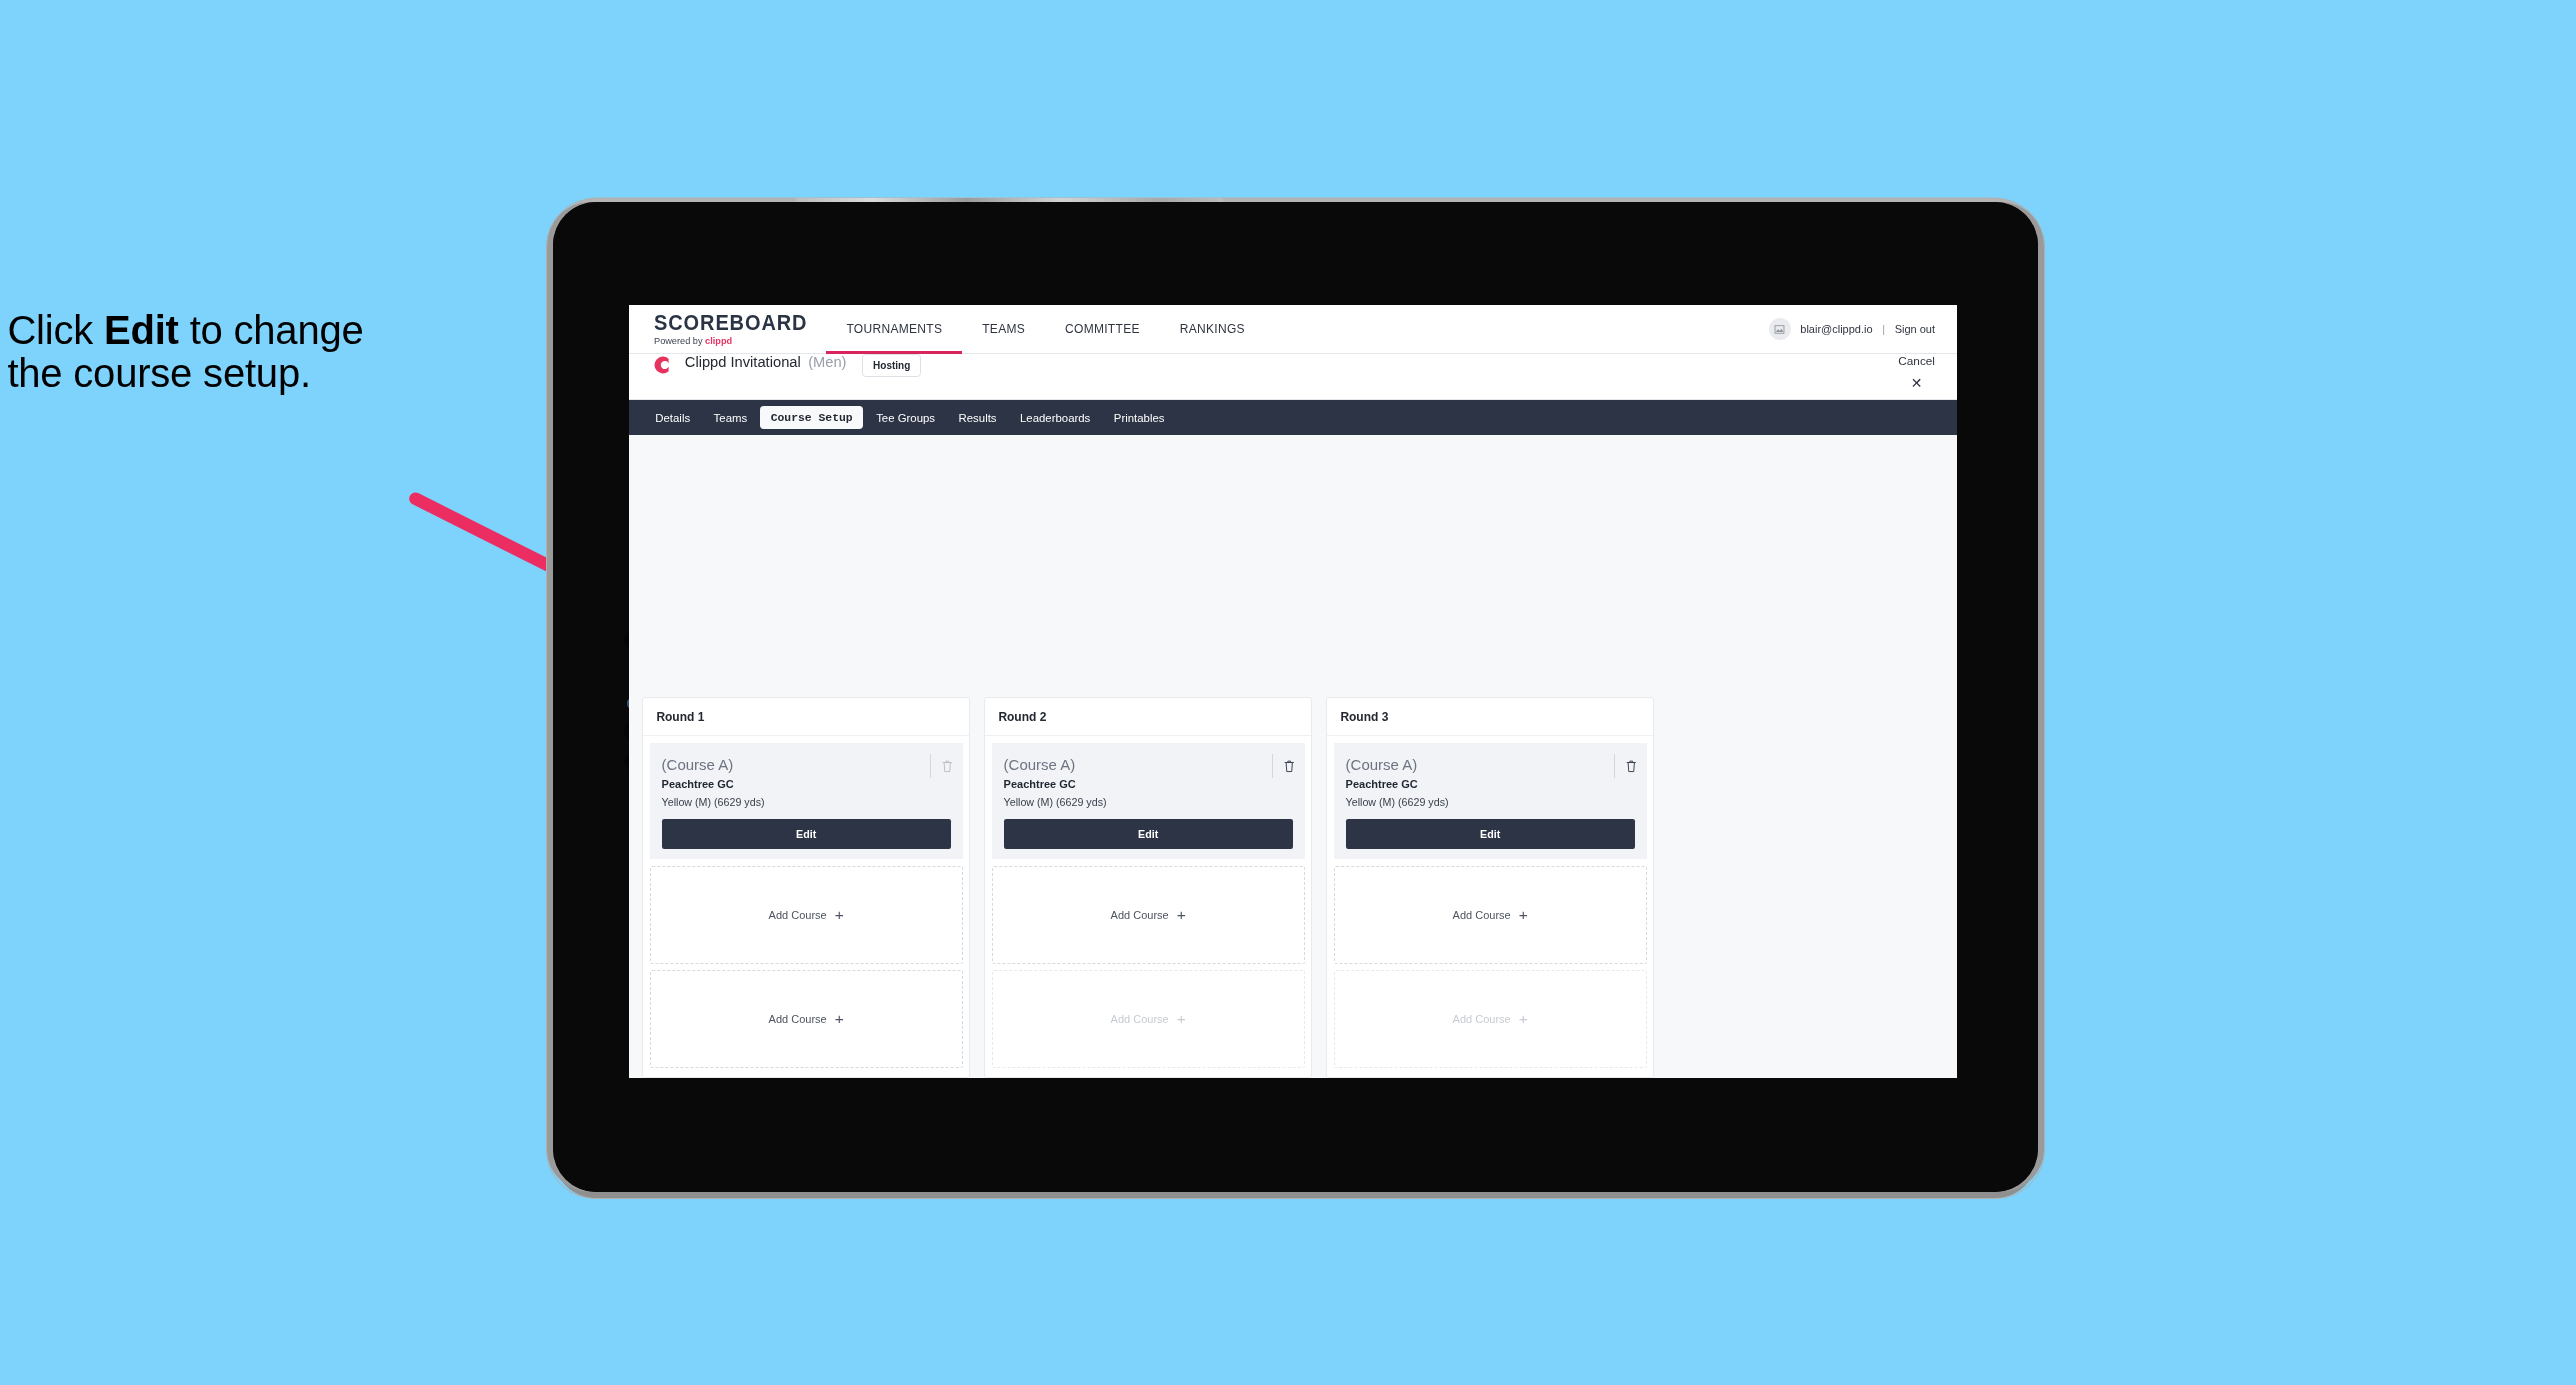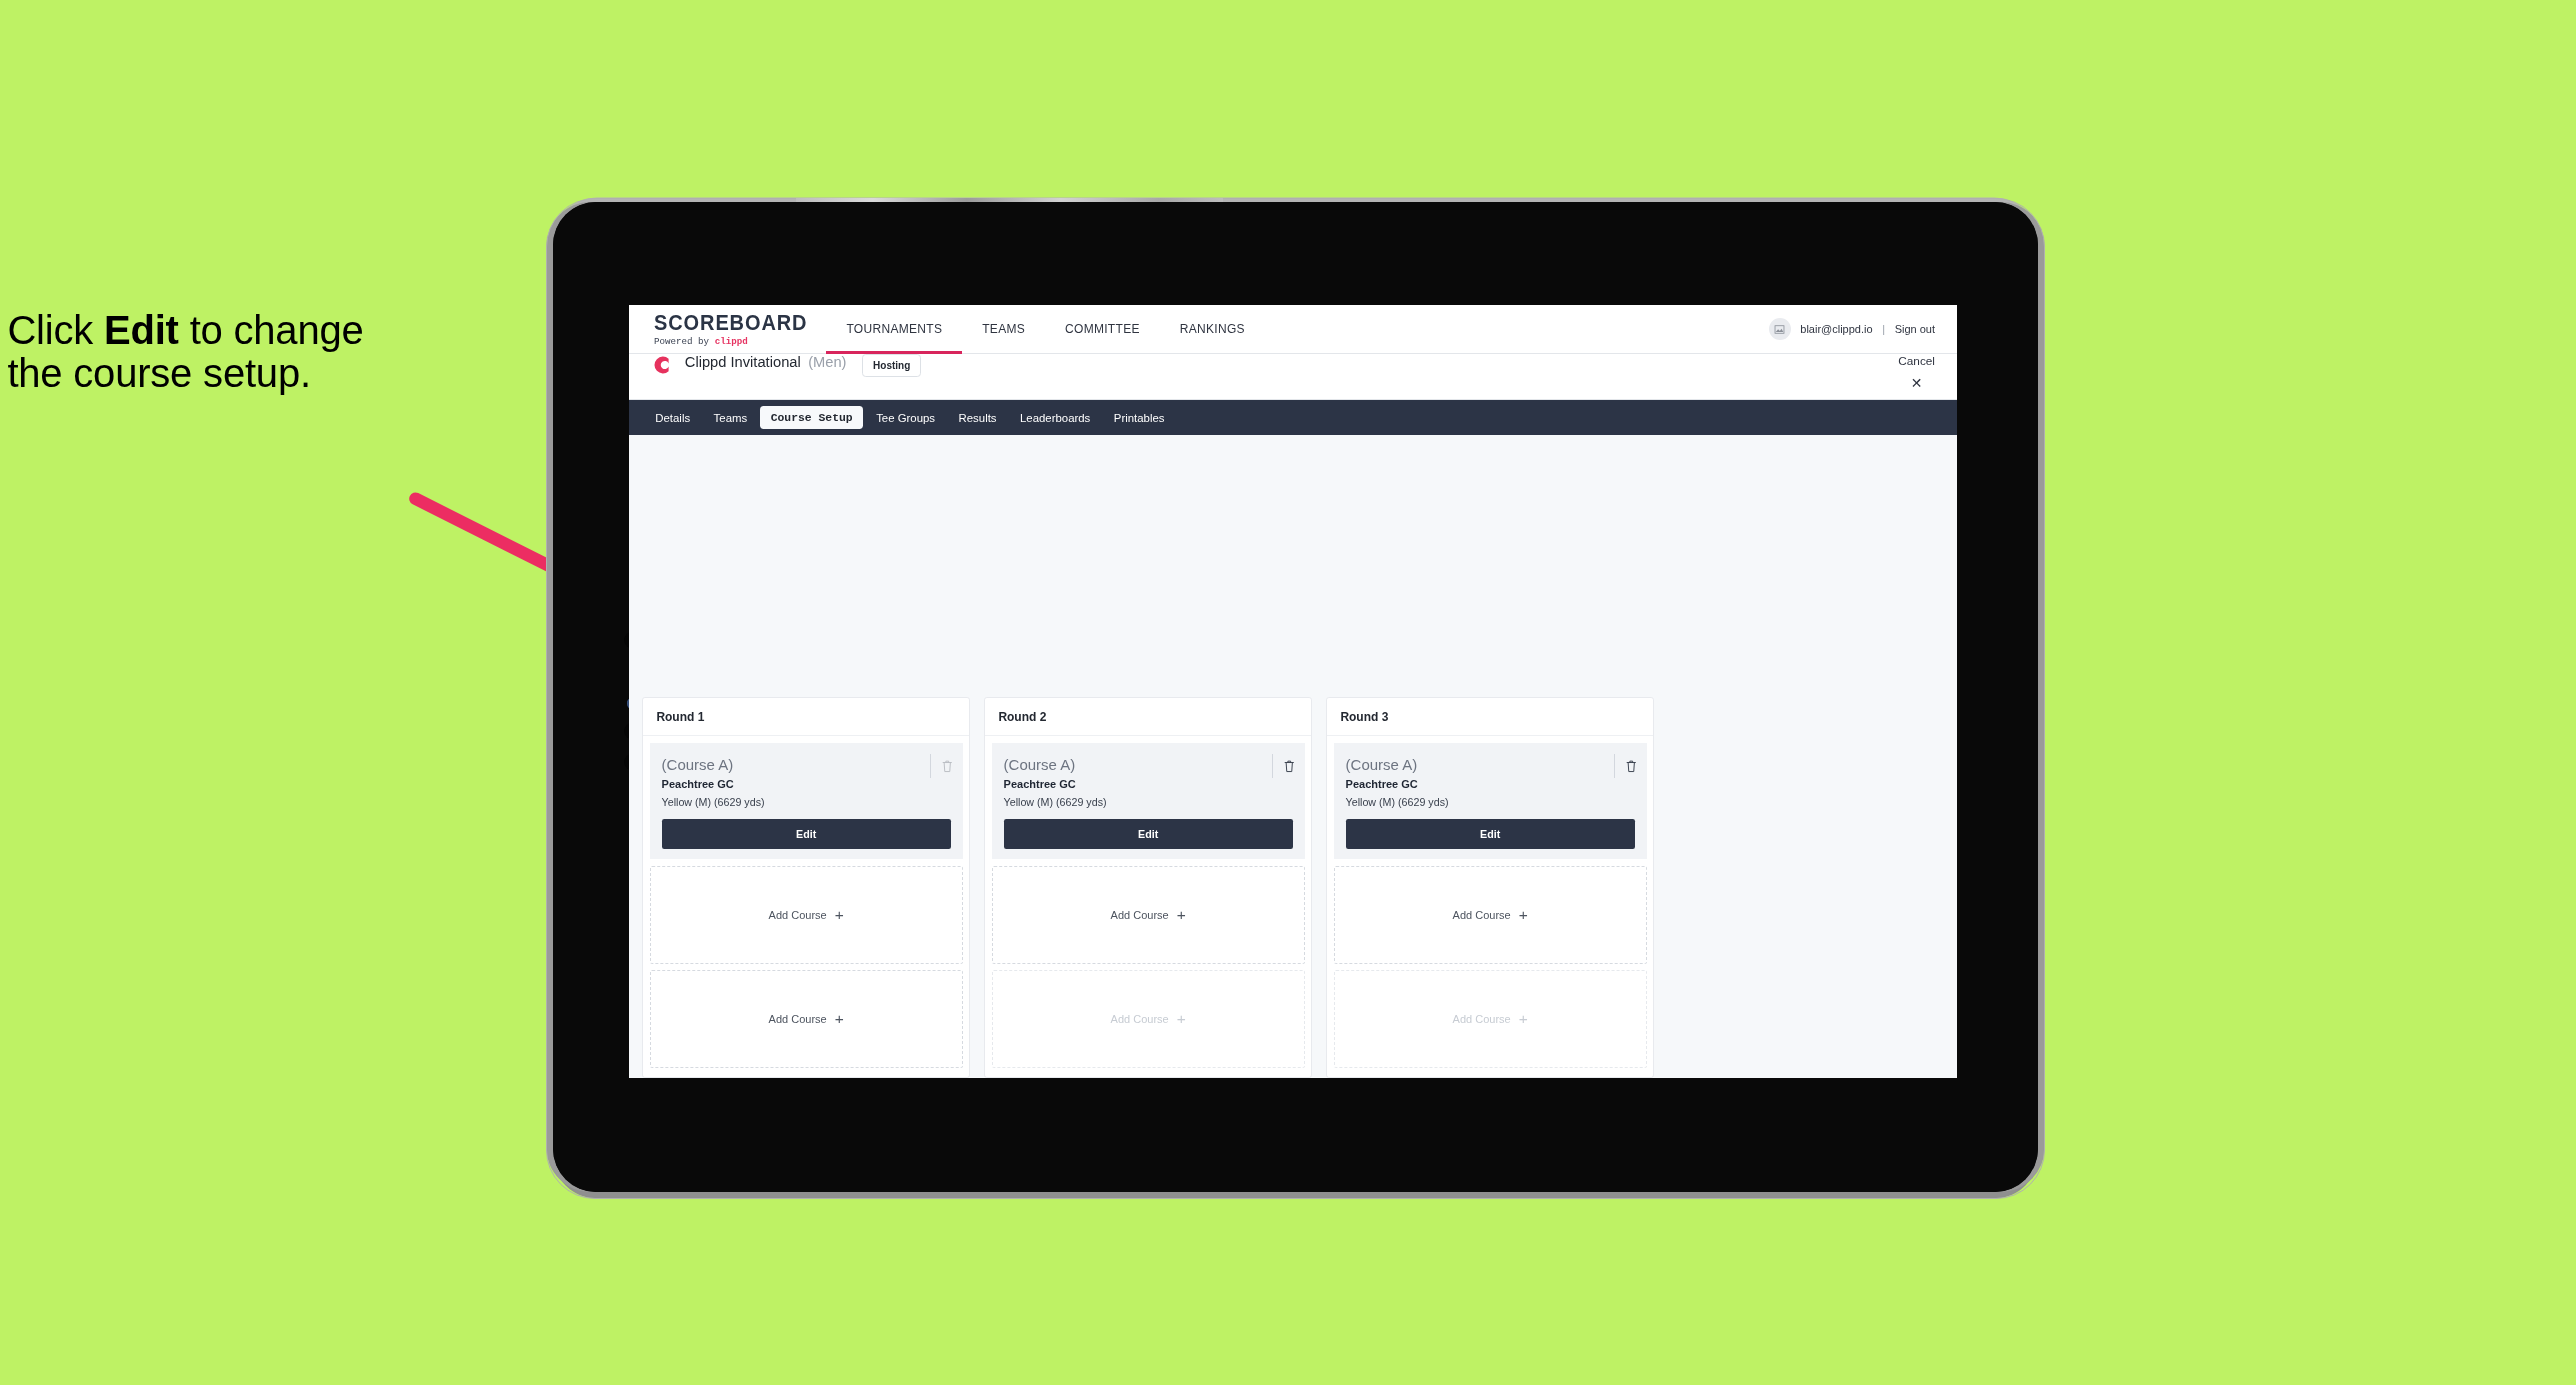--- a/index.html
+++ b/index.html
@@ -3,21 +3,21 @@
 <meta charset="utf-8">
 <title>Clippd Scoreboard — Course Setup</title>
 <style>
   * { box-sizing: border-box; margin: 0; padding: 0; }
   html, body {
     width: 2576px; height: 1386px;
     background: #ffffff;
     font-family: "Liberation Sans", sans-serif;
     overflow: hidden;
   }
-  #stage { position: relative; width: 2576px; height: 1386px; background:#bef264; }
+  #stage { position: relative; width: 2576px; height: 1386px; background:#7dd3fc; }
 
   
   .annotation {
     position: absolute;
     left: 7.4px; top: 309px;
     width: 397px;
     font-size: 40px;
     line-height: 1.07;
     color: #000;
     font-family: "Liberation Sans", sans-serif;
@@ -90,21 +90,20 @@
   }
   .logo-main{
     font-family:"Liberation Sans", sans-serif;
     font-weight:700; font-size:20px; letter-spacing:0.9px;
     color:#2b3445; line-height:1;
     transform:scaleY(1.12); transform-origin:left center;
   }
   .logo-sub{
     font-size:9.2px; color:#394050; margin-top:5.2px; line-height:1;
     white-space:nowrap;
-    font-family:Liberation Mono, monospace;
   }
   .logo-sub .brand{ color:#e63462; font-weight:700; }
   .nav-items{ display:flex; align-items:stretch; }
   .nav-item{
     display:flex; align-items:center; padding:0 20px;
     font-size:12px; color:#2f3440; letter-spacing:0.3px;
     position:relative; cursor:pointer; white-space:nowrap;
   }
   .nav-item.active::after{
     content:""; position:absolute; left:0; right:0; bottom:-0.7px;

